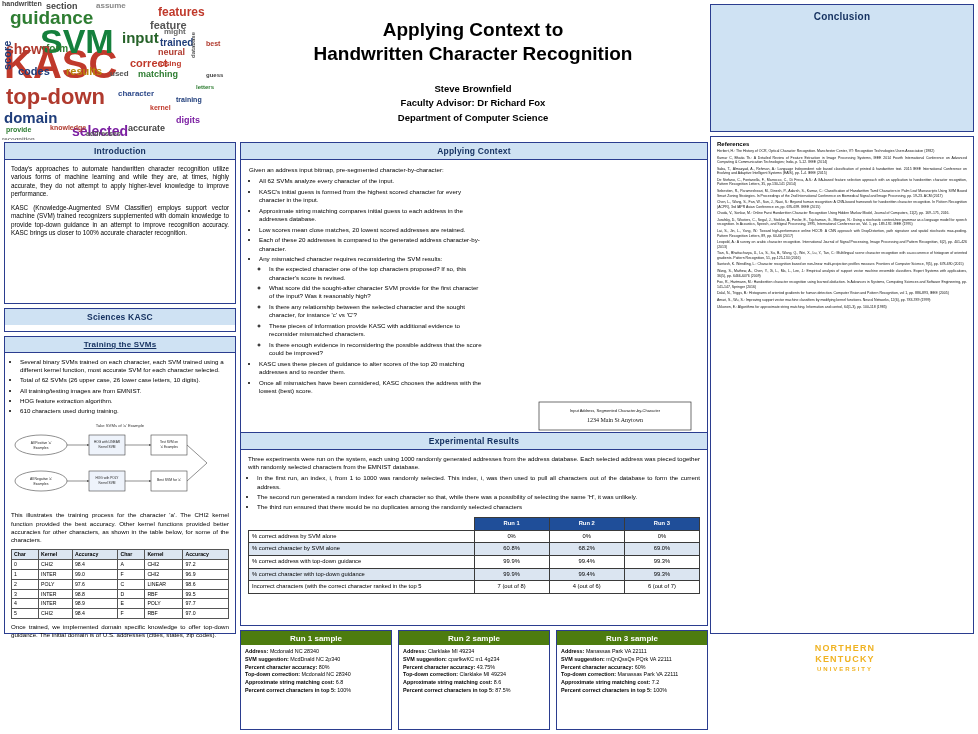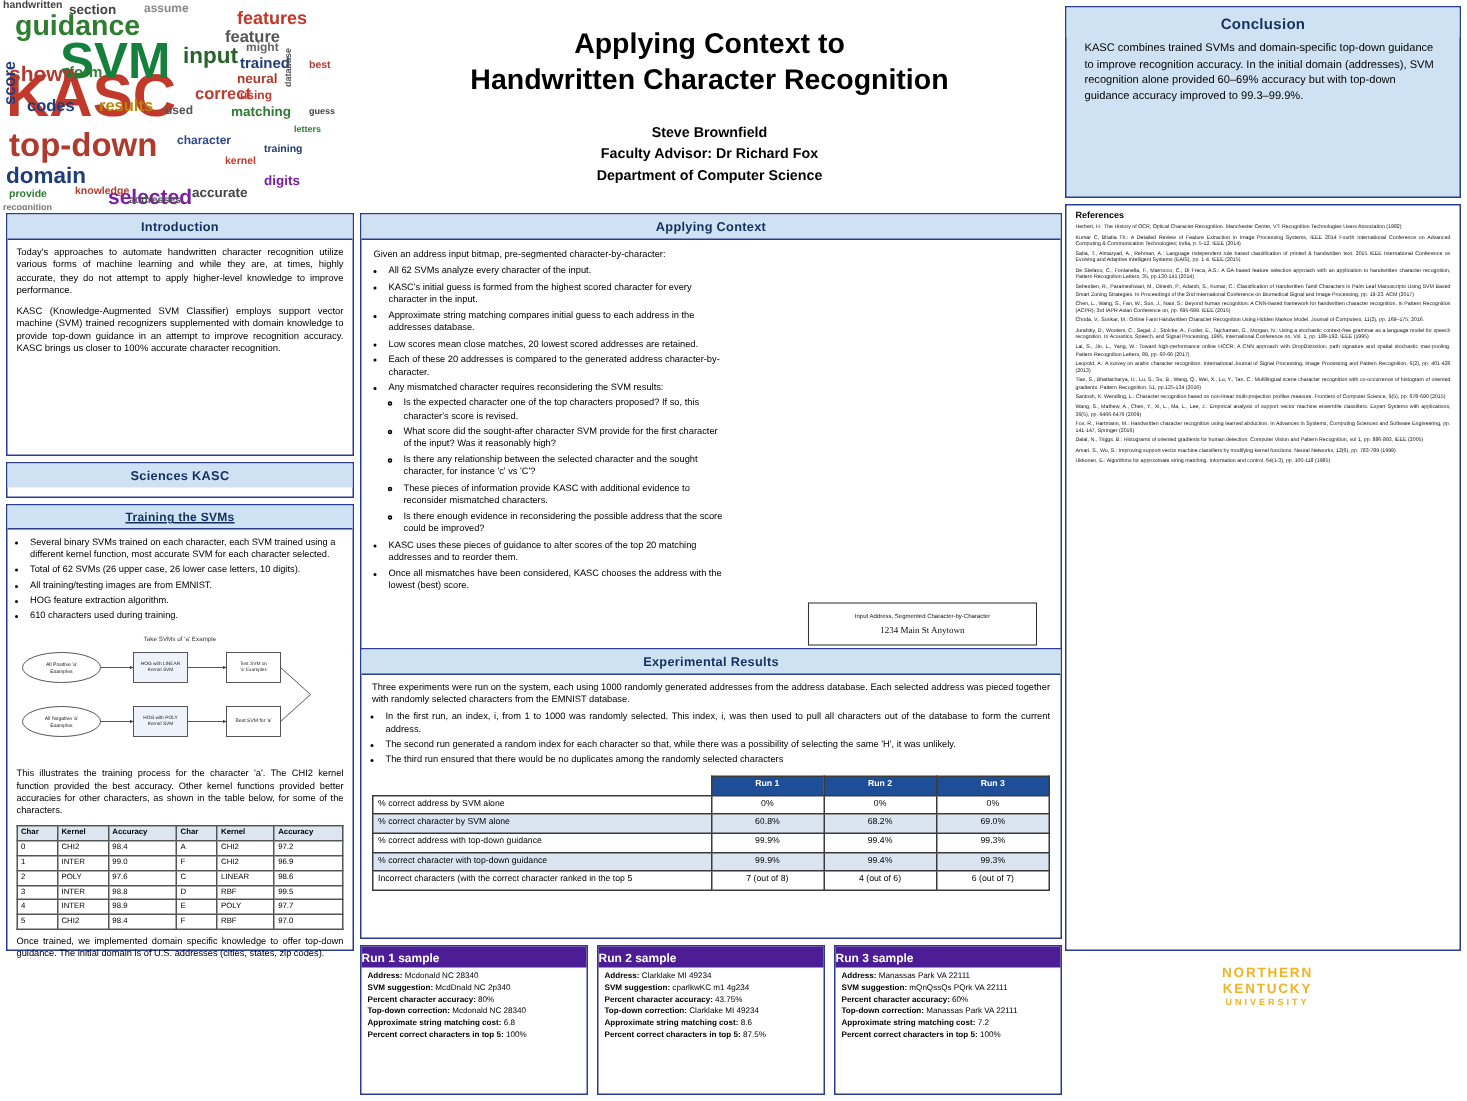--- a/index.html
+++ b/index.html
@@ -79,21 +79,21 @@
   table.res{border-collapse:collapse;width:100%;margin-top:6px;font-size:5.8px;}
   table.res th,table.res td{border:1px solid #3a3a3a;padding:2px 3px;}
   table.res th{background:#1f4e99;color:#fff;text-align:center;font-weight:bold;}
   table.res td.lbl{text-align:left;background:#fff;}
   table.res td.num{text-align:center;}
   table.res tr.alt td{background:#dbe5f1;}
 
   
   .samples{position:absolute;left:240px;top:630px;width:468px;height:100px;}
   .sbox{position:absolute;top:0;width:152px;height:100px;box-sizing:border-box;border:1px solid #2b3d8f;background:#fff;}
-  .sbox .hd{background:#4c1d95;color:#fff;font-weight:bold;font-size:8px;padding:2.5px 0;}
+  .sbox .hd{background:#4d7c0f;color:#fff;text-align:center;font-weight:bold;font-size:8px;padding:2.5px 0;}
   .sbox .bd{padding:3px 4px;font-size:5.4px;line-height:1.45;}
   .sbox .bd b{font-weight:bold;}
 
   
   .nku{position:absolute;left:770px;top:640px;width:150px;text-align:center;color:#f0b323;}
   .nku .mark{font-size:34px;font-weight:bold;letter-spacing:-1px;line-height:1;}
   .nku .sub{font-size:9px;font-weight:bold;letter-spacing:1.2px;line-height:1.25;margin-top:3px;}
 
   .clear{clear:both;}
 </style>
@@ -108,21 +108,21 @@
       <span class="cw" style="left: 10px; top: 8px; font-size: 19px; color: rgb(46, 125, 50);">guidance</span>
       <span class="cw" style="left: 6px; top: 86px; font-size: 22px; color: rgb(176, 58, 46);">top-down</span>
       <span class="cw" style="left: 4px; top: 110px; font-size: 15px; color: rgb(31, 61, 122);">domain</span>
       <span class="cw" style="left: 72px; top: 108px; font-size: 14px; color: rgb(123, 31, 162); margin-top: 16px;">selected</span>
       <span class="cw" style="left: 122px; top: 30px; font-size: 15px; color: rgb(39, 99, 42);">input</span>
       <span class="cw" style="left: 158px; top: 6px; font-size: 12px; color: rgb(192, 57, 43);">features</span>
       <span class="cw" style="left: 150px; top: 20px; font-size: 11px; color: rgb(85, 85, 85);">feature</span>
       <span class="cw" style="left: 66px; top: 66px; font-size: 11px; color: rgb(184, 134, 11);">results</span>
       <span class="cw" style="left: 18px; top: 66px; font-size: 11px; color: rgb(31, 61, 122);">codes</span>
       <span class="cw" style="left: 130px; top: 58px; font-size: 11px; color: rgb(192, 57, 43);">correct</span>
-      <span class="cw" style="left: 154px; top: 70px; font-size: 9px; color: rgb(46, 125, 50);">matching</span>
+      <span class="cw" style="left: 138px; top: 70px; font-size: 9px; color: rgb(46, 125, 50);">matching</span>
       <span class="cw" style="left: 128px; top: 124px; font-size: 9px; color: rgb(68, 68, 68);">accurate</span>
       <span class="cw" style="left: 176px; top: 116px; font-size: 9px; color: rgb(123, 31, 162);">digits</span>
       <span class="cw" style="left: 160px; top: 38px; font-size: 10px; color: rgb(31, 61, 122);">trained</span>
       <span class="cw" style="left: 158px; top: 48px; font-size: 9px; color: rgb(176, 58, 46);">neural</span>
       <span class="cw" style="left: 164px; top: 28px; font-size: 8px; color: rgb(102, 102, 102);">might</span>
       <span class="cw" style="left: 46px; top: 2px; font-size: 9px; color: rgb(68, 68, 68);">section</span>
       <span class="cw" style="left: 96px; top: 2px; font-size: 8px; color: rgb(136, 136, 136);">assume</span>
       <span class="cw" style="left: 46px; top: 44px; font-size: 10px; color: rgb(46, 125, 50);">form</span>
       <span class="cw" style="left: 6px; top: 26px; font-size: 14px; color: rgb(176, 58, 46); margin-top: 16px;">shown</span>
       <span class="cw" style="left: 2px; top: 70px; font-size: 11px; color: rgb(31, 61, 122); transform: rotate(-90deg); transform-origin: left top;">score</span>
@@ -149,21 +149,20 @@
     </div>
     <div class="pauth">
       <div>Steve Brownfield</div>
       <div>Faculty Advisor: Dr Richard Fox</div>
       <div>Department of Computer Science</div>
     </div>
   </div>
 
   <div class="panel" id="conclusion">
     <div class="panel-hd">Conclusion</div>
-    <div class="panel-bd">KASC combines trained SVMs and domain-specific top-down guidance to improve recognition accuracy.  In the initial domain (addresses), SVM recognition alone provided 60–69% accuracy but with top-down guidance accuracy improved to 99.3–99.9%.</div>
   </div>
 
   <div class="panel" id="references">
     <div class="rhd">References</div>
     <div class="rbody" id="reflist">
         <p>Herbert, H.: The History of OCR, Optical Character Recognition. Manchester Center, VT: Recognition Technologies Users Association (1982)</p>
         <p>Kumar C, Bhatia Th.: A Detailed Review of Feature Extraction in Image Processing Systems, IEEE 2014 Fourth International Conference on Advanced Computing &amp; Communication Technologies; India, p. 5-12.  IEEE (2014)</p>
         <p>Saba, T., Almazyad, A., Rehman, A.: Language Independent rule based classification of printed &amp; handwritten text. 2015 IEEE International Conference on Evolving and Adaptive Intelligent Systems (EAIS), pp. 1-4.  IEEE (2015)</p>
         <p>De Stefano, C., Fontanella, F., Marrocco, C., Di Freca, A.S.: A GA-based feature selection approach with an application to handwritten character recognition, Pattern Recognition Letters, 35, pp.130-141 (2014)</p>
         <p>Sebestien, R., Parameshwari, M., Dinesh, P., Adarsh, S., Kumar, C.: Classification of Handwritten Tamil Characters in Palm Leaf Manuscripts Using SVM Based Smart Zoning Strategies. In Proceedings of the 2nd International Conference on Biomedical Signal and Image Processing, pp. 19-23.  ACM (2017)</p>

